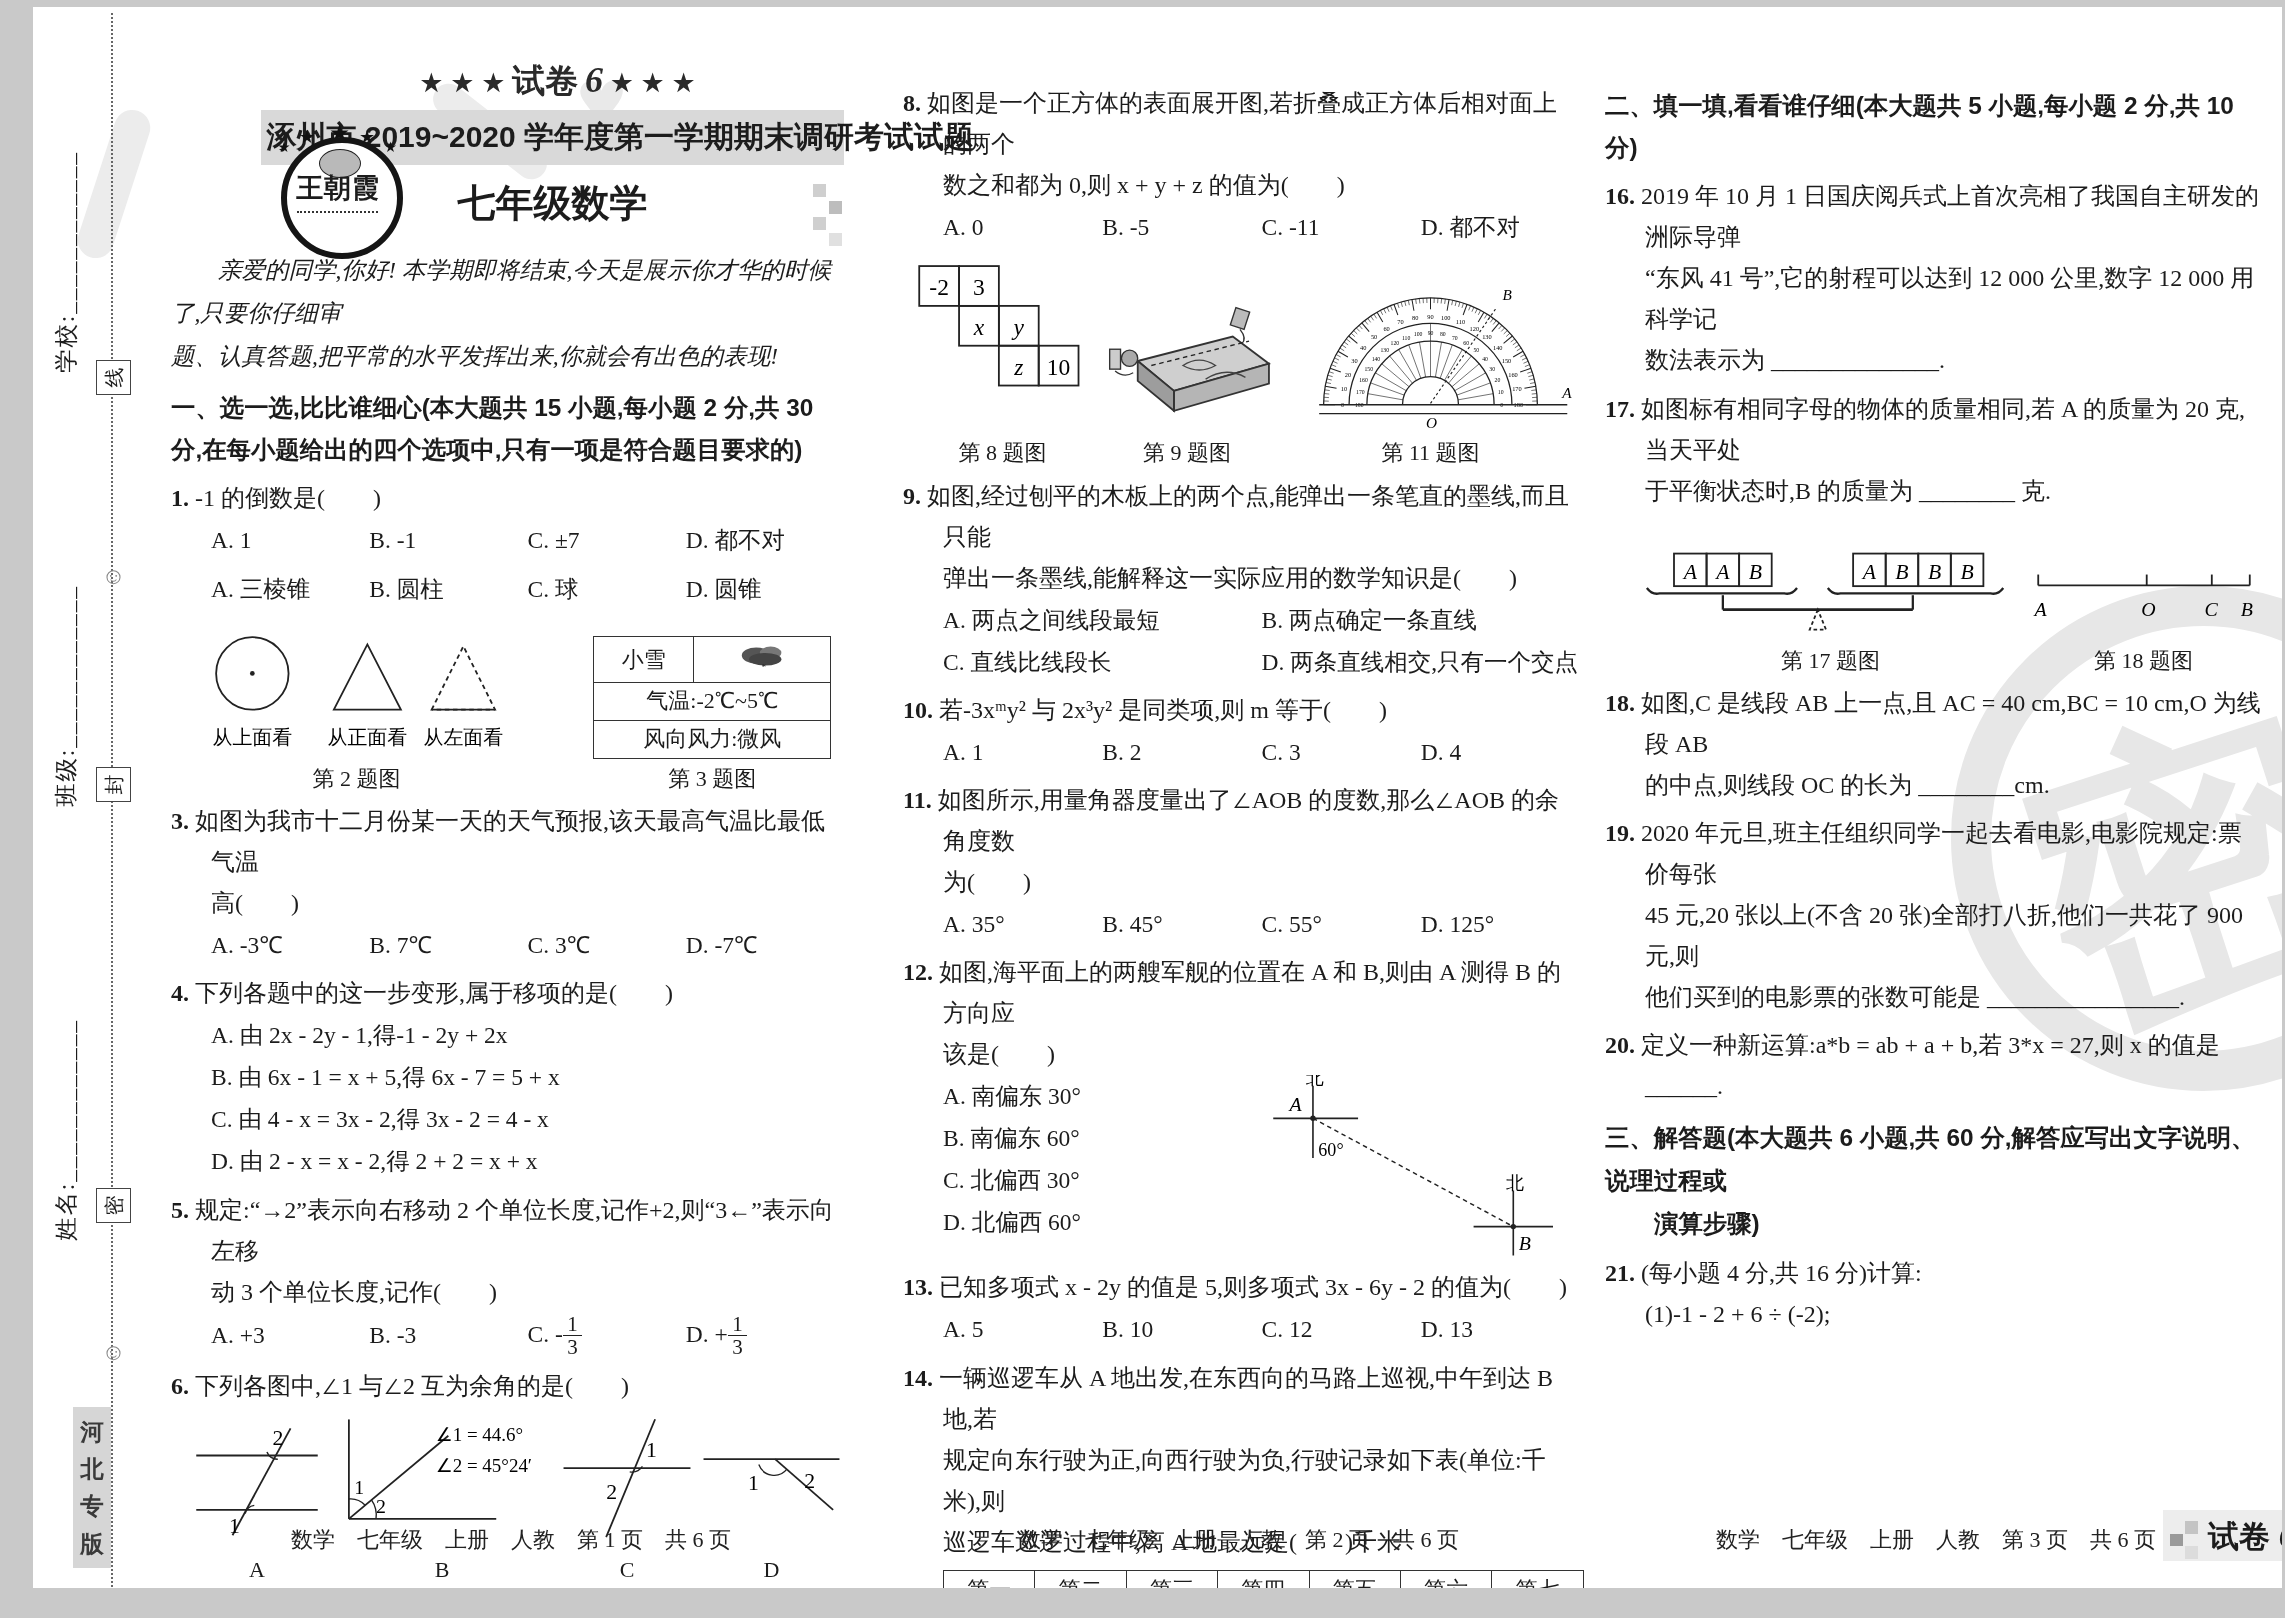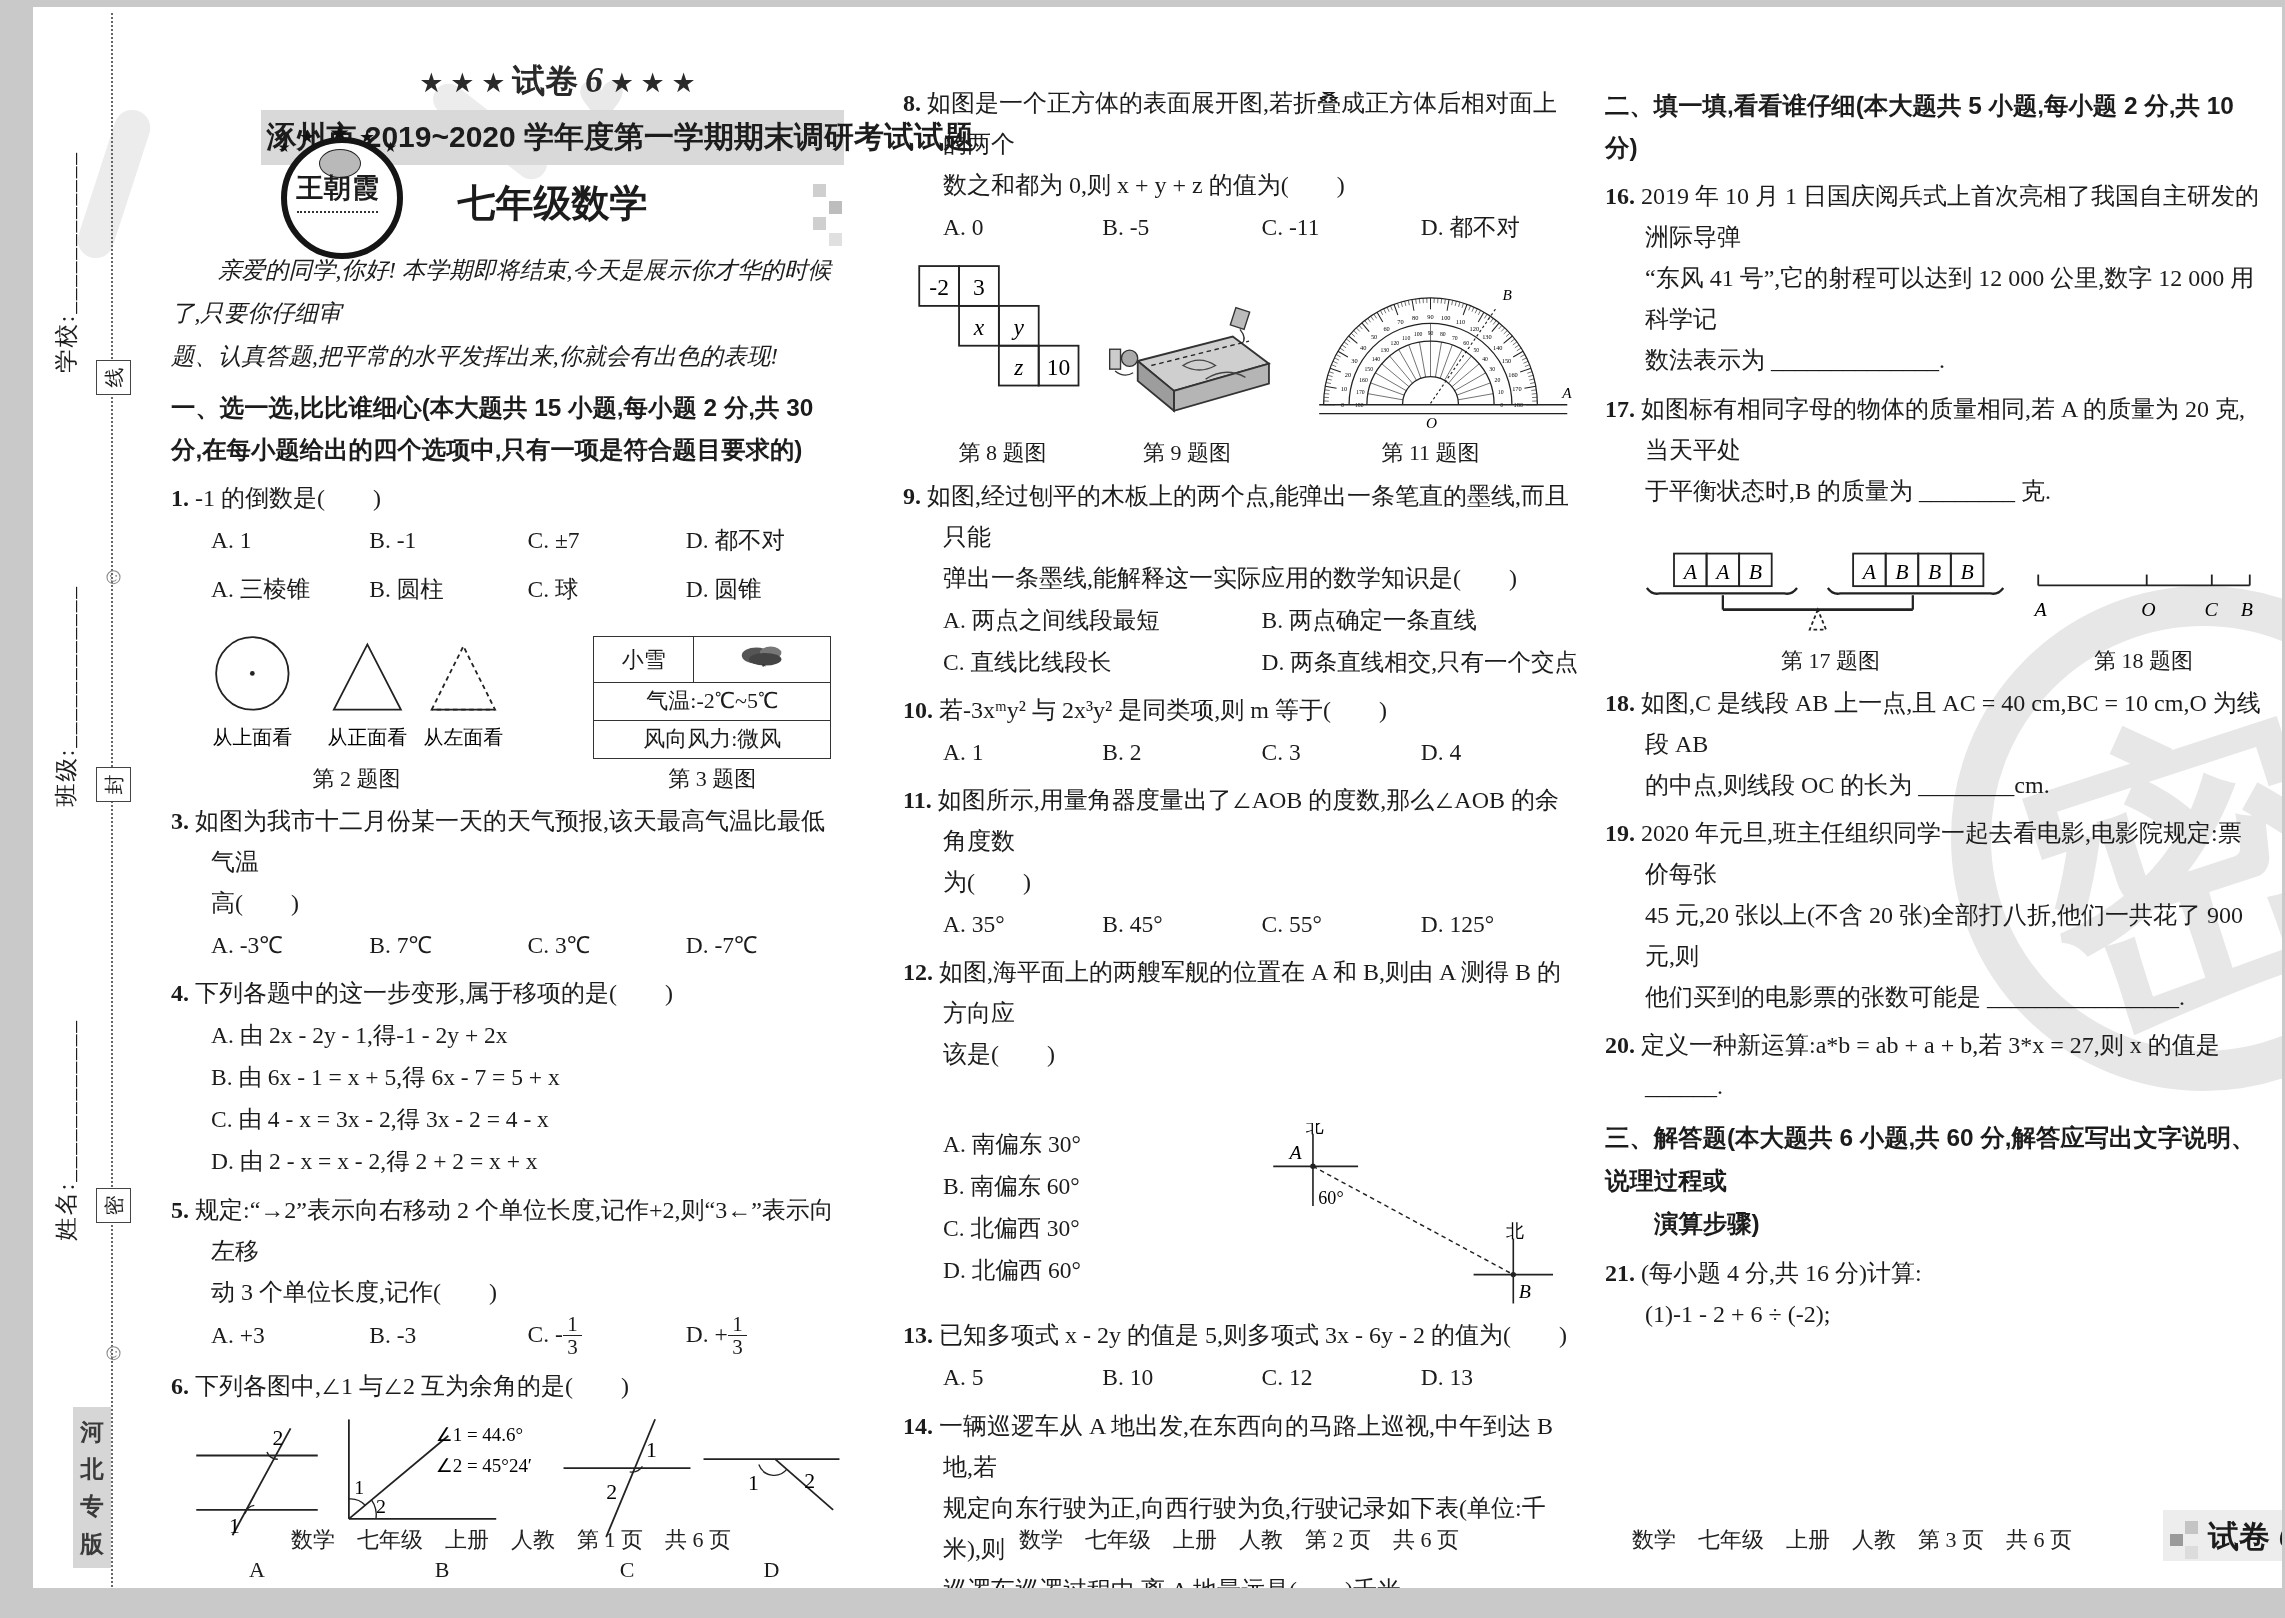--- a/index.html
+++ b/index.html
@@ -62,21 +62,21 @@
 
   .figrow{display:flex;align-items:flex-end;justify-content:space-between;margin:9px 0 3.6px 27px;}
   .figcap{text-align:center;font-size:22px;margin-top:5px;}
   svg text{font-family:"Liberation Serif",serif;}
 
   table.wtable{border-collapse:collapse;font-size:22px;}
   table.wtable td{border:1.8px solid #333;text-align:center;padding:3.6px 9px;}
   table.rec{border-collapse:collapse;font-size:22px;margin:7.2px 0 3.6px 40px;}
   table.rec td{border:1.8px solid #333;text-align:center;padding:4.5px 12.7px;min-width:65px;}
 
-  .q12wrap{display:flex;margin-top:48px;}
+  .q12wrap{display:flex;}
   .q12wrap .left{width:299px;}
   .gap{height:258px;}
   .footer{position:absolute;top:1518px;font-size:22px;color:#222;white-space:nowrap;}
   .tailbadge{position:absolute;left:2130px;top:1503px;width:149px;height:51px;background:#ededed;}
   .tailbadge .t{position:absolute;left:45px;top:5.4px;font-family:"Liberation Sans",sans-serif;font-weight:bold;font-size:31px;white-space:nowrap;}
   .tailbadge .t i{font-family:"Liberation Serif",serif;font-size:34px;}
 </style>
 </head>
 <body>
 
@@ -668,21 +668,21 @@
       <div class="stem"><b>21.</b> <span>(每小题 4 分,共 16 分)计算:</span></div>
       <div class="stem" style="padding-left:40px;text-indent:0;">(1)-1 - 2 + 6 ÷ (-2);</div>
       <div class="gap"></div>
       <div class="stem" style="padding-left:40px;text-indent:0;">(2)5 - (-2)³ - (-2 007);</div>
 
     </div>
   </div>
 
   <div class="footer" style="left:258px;">数学　七年级　上册　人教　第 1 页　共 6 页</div>
   <div class="footer" style="left:986px;">数学　七年级　上册　人教　第 2 页　共 6 页</div>
-  <div class="footer" style="left:1599px;">数学　七年级　上册　人教　第 3 页　共 6 页</div>
+  <div class="footer" style="left:1683px;">数学　七年级　上册　人教　第 3 页　共 6 页</div>
   <div class="tailbadge">
     <div class="pix" style="left:7.2px;top:23.5px;background:#9a9a9a;"></div>
     <div class="pix" style="left:22px;top:11px;background:#c4c4c4;"></div>
     <div class="pix" style="left:22px;top:36px;background:#dcdcdc;"></div>
     <div class="t"><span>试卷</span> <i>6</i></div>
   </div>
 
 </div>
 
 

